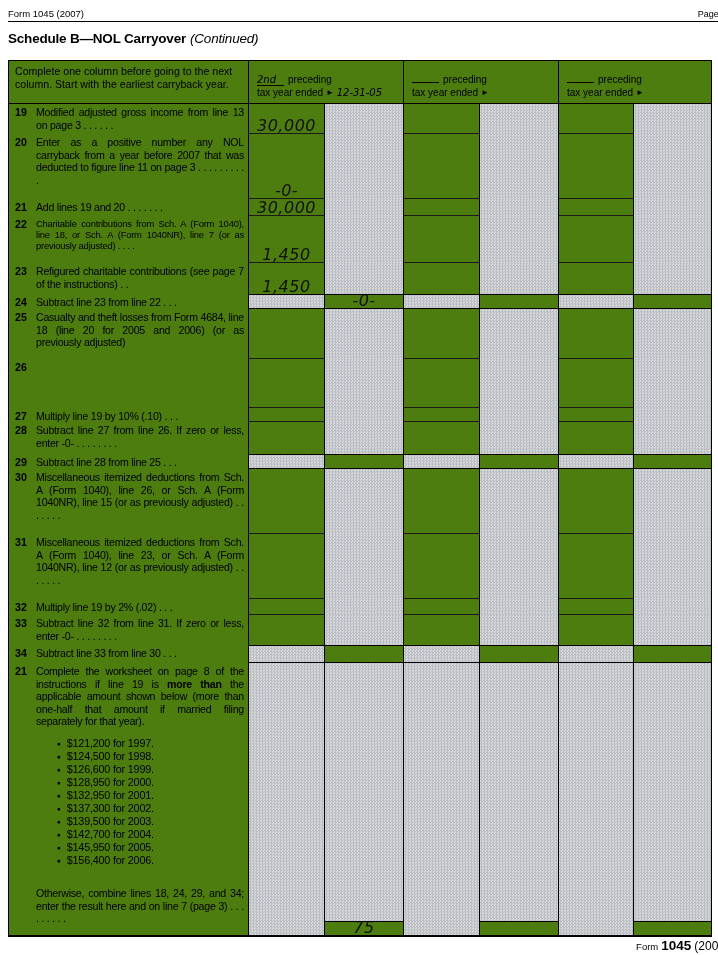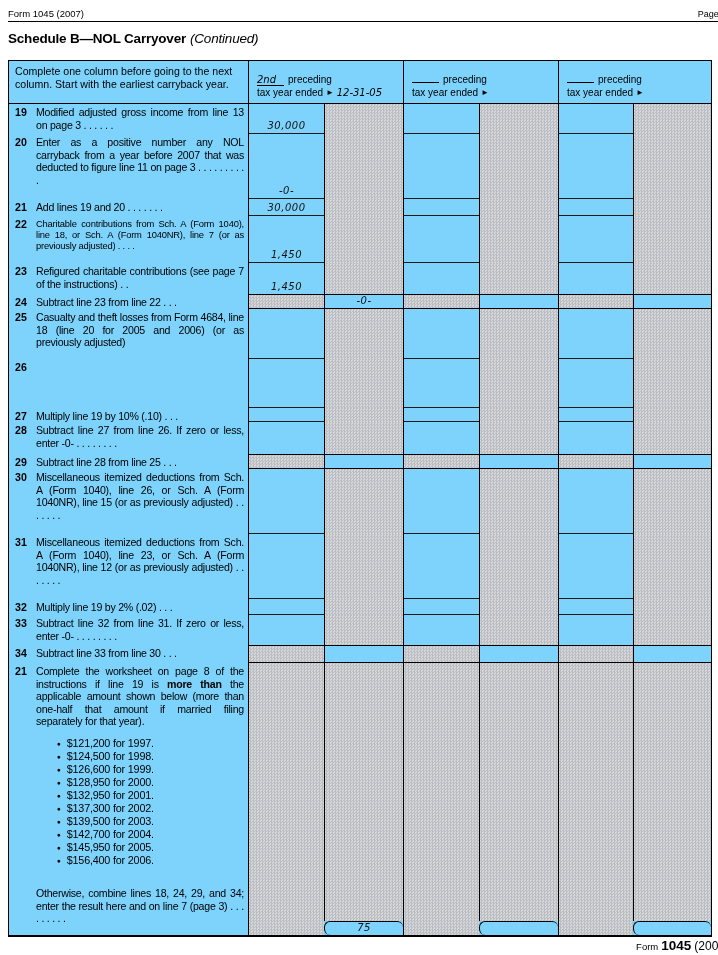--- a/index.html
+++ b/index.html
@@ -10,49 +10,49 @@
   .pagenum{font-size:9px;}
   .pagenum b{font-size:13px;font-weight:bold;margin-left:3px;}
   .toprule{position:absolute;left:8px;right:9px;top:21px;border-top:1.6px solid #000;}
 
   .title{position:absolute;left:8px;top:31px;font-size:13.5px;font-weight:bold;letter-spacing:-0.2px;}
   .title .cont{font-weight:normal;font-style:italic;margin-left:4px;}
 
   .tbl{position:absolute;left:8px;top:60px;width:702px;display:grid;
        grid-template-columns:240px 75px 79px 76px 79px 75px 78px;
        grid-template-rows:43px 30px 65px 17px 47px 31px 15px 50px 49px 14px 32px 15px 65px 65px 16px 30px 18px 258px 14px;
-       border:1.6px solid #000;border-bottom-width:2.6px;box-sizing:content-box;background:#7dd3fc;}
+       border:1.6px solid #000;border-bottom-width:2.6px;box-sizing:content-box;background:#4d7c0f;}
   .cell{position:relative;box-sizing:border-box;min-width:0;min-height:0;overflow:hidden;}
   .gray{background:repeating-conic-gradient(#b9bdc8 0% 25%,#d7d7d3 0% 50%);background-size:3px 3px;}
   .csep{border-left:1.4px solid #000;}
   .ssep{border-left:1px solid #000;}
   .ub{border-bottom:1px solid #1a1a1a;}
   .tb{border-top:1.4px solid #000;border-bottom:1.4px solid #000;}
-  .strip-top{border-top:1px solid #000;border-radius:6px;}
+  .strip-top{border-top:1px solid #000;}
 
   .hdesc{border-right:1.4px solid #000;border-bottom:1.6px solid #000;padding:4px 6px 0 6px;font-size:10.6px;line-height:13px;}
   .hcol{border-bottom:1.6px solid #000;display:flex;flex-direction:column;justify-content:flex-end;padding:0 2px 3px 8px;font-size:10px;line-height:13px;white-space:nowrap;}
   .ord{display:inline-block;min-width:27px;border-bottom:1px solid #000;text-align:left;
        font-family:"DejaVu Sans",sans-serif;font-style:italic;font-size:10px;line-height:10px;margin-right:4px;}
   .hw{font-family:"DejaVu Sans",sans-serif;font-style:italic;}
   .arrow{font-size:8px;position:relative;top:-1px;}
 
   .desc{border-right:1.4px solid #000;padding:2px 4px 0 6px;display:flex;gap:5px;}
   .num{font-weight:bold;font-size:10.6px;line-height:12.6px;width:16px;flex:none;}
   .txt{flex:1;font-size:10.6px;line-height:12.6px;text-align:justify;letter-spacing:-0.25px;}
   .small .txt{font-size:9.4px;line-height:11.2px;letter-spacing:-0.2px;}
 
   .t35{flex:1;font-size:10.6px;line-height:12.6px;letter-spacing:-0.25px;}
   .p35{text-align:justify;margin-bottom:9px;}
   .b35{display:flex;gap:6px;margin-left:21px;line-height:13px;font-size:10.8px;letter-spacing:-0.2px;}
   .blt{font-size:6.5px;line-height:13px;flex:none;}
   .p35o{margin-top:20px;text-align:justify;}
 
   .val{position:absolute;left:0;right:0;bottom:1px;text-align:center;
-       font-family:"DejaVu Sans",sans-serif;font-style:italic;font-size:10px;line-height:13px;letter-spacing:0.5px;color:#111;}
+       font-family:"DejaVu Sans",sans-serif;font-style:italic;font-size:16px;line-height:13px;letter-spacing:0.5px;color:#111;}
 
   .footer{position:absolute;right:9px;top:938px;font-size:9.5px;}
   .footer b{font-size:13.5px;font-weight:bold;margin:0 3px;}
   .footer .yr{font-size:12px;}
 </style>
 </head>
 <body>
 
 <div class="page">
 

